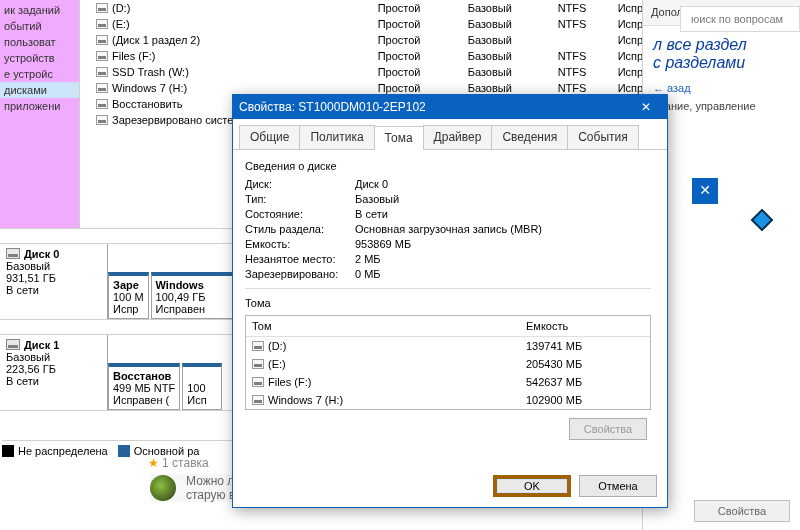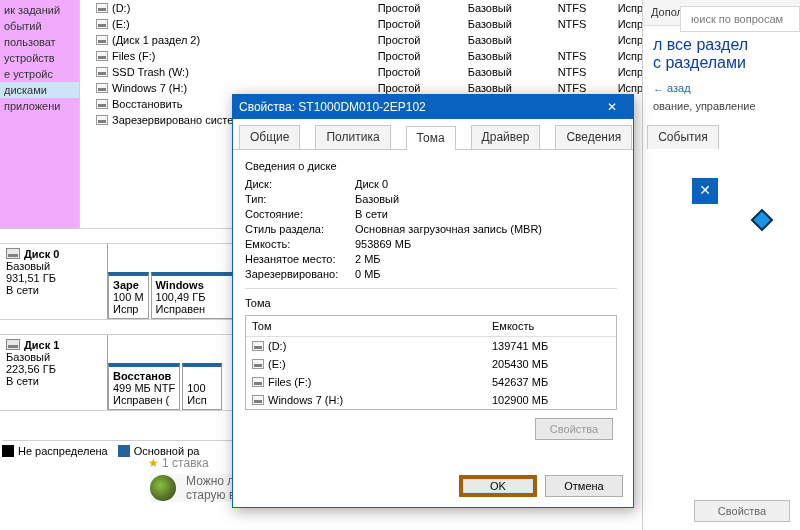--- a/index.html
+++ b/index.html
@@ -64,53 +64,53 @@
     border-top:1px solid #d0d0d0; width:240px; padding-top:4px;
   }
   .legend-sw{display:inline-block;width:12px;height:12px;margin-right:4px;vertical-align:-2px;}
   
   .right-panel {
     position:absolute; right:0; top:0; width:158px; height:530px;
     background: #fff; border-left:1px solid #d0d0d0;
   }
   .rp-bar{background:#f5f5f5;border-bottom:1px solid #dcdcdc;padding:6px 8px;color:#333;}
   .search-bar{position:absolute;right:0;top:6px;width:120px;padding:6px 10px;color:#7a7a7a;background:#fff;border:1px solid #d8d8d8;}
-  .rp-text{padding:10px 10px;color:#0a3fa0;}
+  .rp-text{padding:10px 10px;color:#0a3fa0;font-style:italic;}
   .rp-back{color:#2266c0;padding:0 10px;}
   .rp-body{padding:6px 10px;color:#444;}
   .rp-close{position:absolute;right:82px;top:178px;width:26px;height:26px;background:#0a62c0;color:#fff;text-align:center;line-height:24px;font-size:14px;}
   .rp-props{position:absolute;right:10px;bottom:8px;width:96px;height:22px;border:1px solid #c0c0c0;background:#f0f0f0;text-align:center;line-height:20px;color:#666;}
   .rp-icon{position:absolute;right:30px;top:212px;width:16px;height:16px;transform:rotate(45deg);background:#1993e3;border:2px solid #06324f;}
   
   .faded {
     position:absolute; left:150px; top:474px; width:400px; color:#666; font-size:12px;
     display:flex; align-items:center; gap:10px;
     background:#f7f7f7;
   }
   .faded .avatar{width:26px;height:26px;border-radius:50%;background:radial-gradient(circle at 40% 40%,#8abf3f,#2b3a14);}
   .star-row{position:absolute;left:148px;top:456px;color:#888;font-size:12px;}
   .star-row .star{color:#f1a500;}
   
   .props {
     position: absolute;
-    left: 232px; top: 94px; width: 402px; height: 414px;
+    left: 232px; top: 94px; width: 436px; height: 414px;
     background: #fff;
     border: 1px solid #0a62c0;
     box-shadow: 2px 3px 14px rgba(0,0,0,0.35);
     display:flex; flex-direction:column;
   }
   .props-titlebar {
     height: 24px; background:#0a62c0; color:#fff;
     display:flex; align-items:center; padding:0 6px;
     font-size:12px;
   }
   .props-titlebar .title{flex:1; white-space:nowrap;}
   .props-titlebar .x{width:30px;text-align:center;cursor:pointer;}
   .tabs {
-    display:flex; border-bottom:1px solid #c8c8c8; padding:6px 6px 0 6px; gap:16px;
+    display:flex; border-bottom:1px solid #c8c8c8; padding:6px 6px 0 6px; gap:0;
     font-size:12px;
   }
   .tab {
     padding:4px 10px 5px; border:1px solid #c8c8c8; border-bottom:none;
     background:#f4f4f4; margin-right:-1px; color:#333; position:relative;
   }
   .tab.active { background:#fff; top:1px; }
   .props-body { flex:1; padding:10px 16px 6px 12px; font-size:11px; }
   .section-title{margin:0 0 6px 0;}
   .kv { display:flex; margin:3px 0;align-items:flex-end;}

